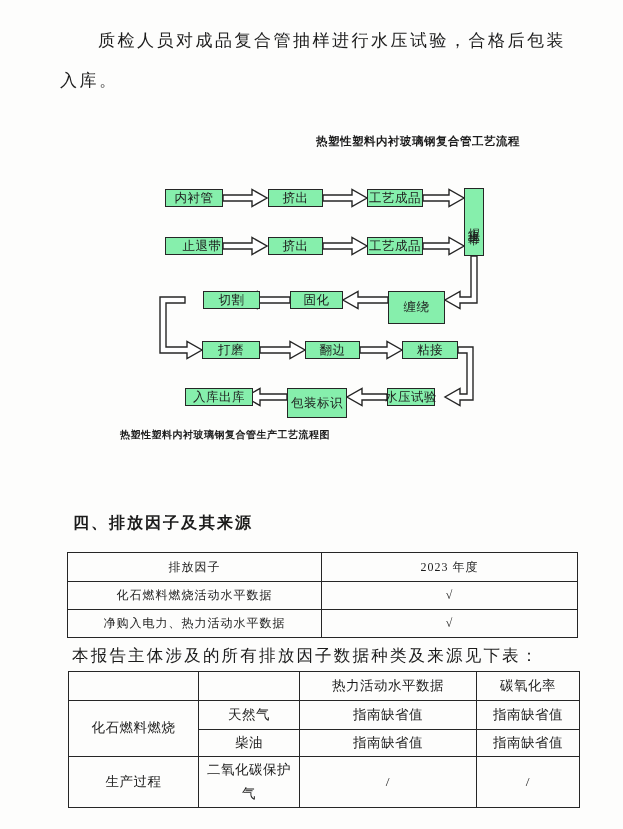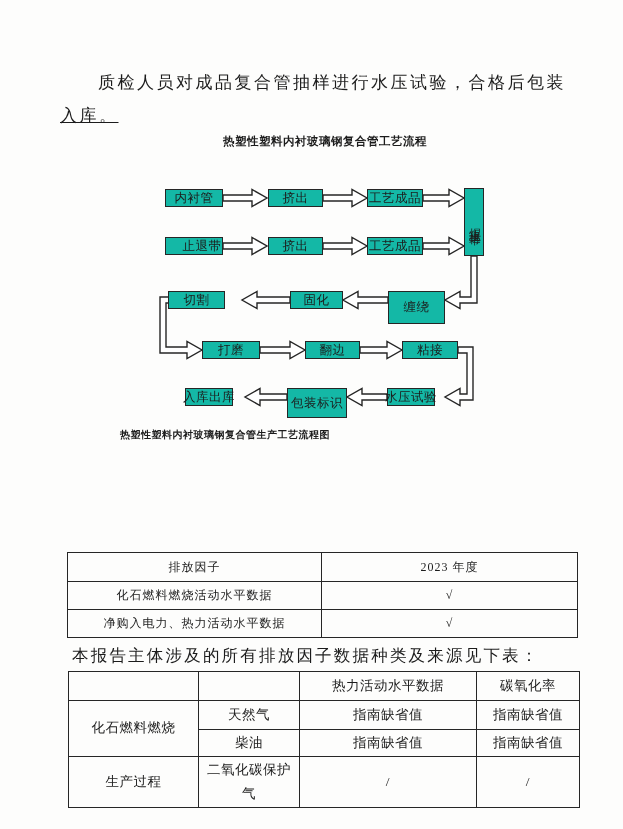--- a/index.html
+++ b/index.html
@@ -8,38 +8,37 @@
     width:623px;height:829px;
     background:#fdfdfc;
     font-family:"Liberation Serif","DejaVu Serif",serif;
     color:#1c1c1c;
     overflow:hidden;
     margin:0 auto;
   }
   .abs{position:absolute;}
 
   
-  .para-line{font-size:17px;letter-spacing:2.5px;white-space:nowrap;margin-top:42px;}
+  .para-line{font-size:17px;letter-spacing:2.5px;white-space:nowrap;}
   .line1{left:60px;top:29px;text-indent:38px;}
-  .line2{left:60px;top:62px;text-decoration:underline;}
+  .line2{left:60px;top:69px;}
 
   
-  .fc-title{left:130px;top:134px;width:390px;text-align:center;
+  .fc-title{left:130px;top:134px;width:390px;text-align:right;
     font-size:11.5px;font-weight:bold;letter-spacing:0.5px;}
   .fc-caption{left:120px;top:428px;width:410px;
     font-size:10px;font-weight:bold;letter-spacing:0.5px;}
 
   
   .fc-box{
     position:absolute;box-sizing:border-box;
-    border:1.5px solid #262626;background:#14b8a6;
+    border:1.5px solid #262626;background:#86efac;
     display:flex;align-items:center;justify-content:center;
     font-size:12.5px;letter-spacing:0.5px;white-space:nowrap;
     z-index:2;
-    font-family:Liberation Mono, monospace;
   }
   .fc-box.vert{
     writing-mode:vertical-rl;text-orientation:upright;
     font-size:12px;letter-spacing:2px;line-height:18px;
   }
   svg.fc-arrows{position:absolute;left:0;top:0;z-index:1;}
   svg.fc-arrows path{fill:#ffffff;stroke:#262626;stroke-width:1.4;}
 
   
   .sec-heading{left:73px;top:513px;font-size:16px;font-weight:bold;letter-spacing:2px;white-space:nowrap;}
@@ -103,32 +102,33 @@
     <path d="M458 347 H473 V400 H460 V405.5 L445 397 L460 388.5 V394 H467 V353 H458 Z"></path>
   </svg>
 
   <div class="fc-box" style="left:165px;top:189px;width:58px;height:18px;">内衬管</div>
   <div class="fc-box" style="left:268px;top:189px;width:55px;height:18px;">挤出</div>
   <div class="fc-box" style="left:367px;top:189px;width:56px;height:18px;">工艺成品</div>
   <div class="fc-box vert" style="left:464px;top:188px;width:20px;height:68px;">焊止退带</div>
   <div class="fc-box" style="left:165px;top:237px;width:58px;height:18px;padding-left:16px;">止退带</div>
   <div class="fc-box" style="left:268px;top:237px;width:55px;height:18px;">挤出</div>
   <div class="fc-box" style="left:367px;top:237px;width:56px;height:18px;">工艺成品</div>
-  <div class="fc-box" style="left:168px;top:291px;width:57px;height:18px;">切割</div>
+  <div class="fc-box" style="left:203px;top:291px;width:57px;height:18px;">切割</div>
   <div class="fc-box" style="left:290px;top:291px;width:53px;height:18px;">固化</div>
   <div class="fc-box" style="left:388px;top:291px;width:57px;height:33px;">缠绕</div>
   <div class="fc-box" style="left:202px;top:341px;width:58px;height:18px;">打磨</div>
   <div class="fc-box" style="left:305px;top:341px;width:55px;height:18px;">翻边</div>
   <div class="fc-box" style="left:402px;top:341px;width:56px;height:18px;">粘接</div>
-  <div class="fc-box" style="left:185px;top:388px;width:48px;height:18px;">入库出库</div>
+  <div class="fc-box" style="left:185px;top:388px;width:68px;height:18px;">入库出库</div>
   <div class="fc-box" style="left:287px;top:388px;width:60px;height:30px;">包装标识</div>
   <div class="fc-box" style="left:387px;top:388px;width:48px;height:18px;">水压试验</div>
 
   <div class="abs fc-caption">热塑性塑料内衬玻璃钢复合管生产工艺流程图</div>
 
+  <div class="abs sec-heading">四、排放因子及其来源</div>
 
   <table class="abs t1">
     <tbody>
       <tr class="hd">
         <th class="c1">排放因子</th>
         <th class="c2">2023 年度</th>
       </tr>
       <tr>
         <td>化石燃料燃烧活动水平数据</td>
         <td>√</td>

